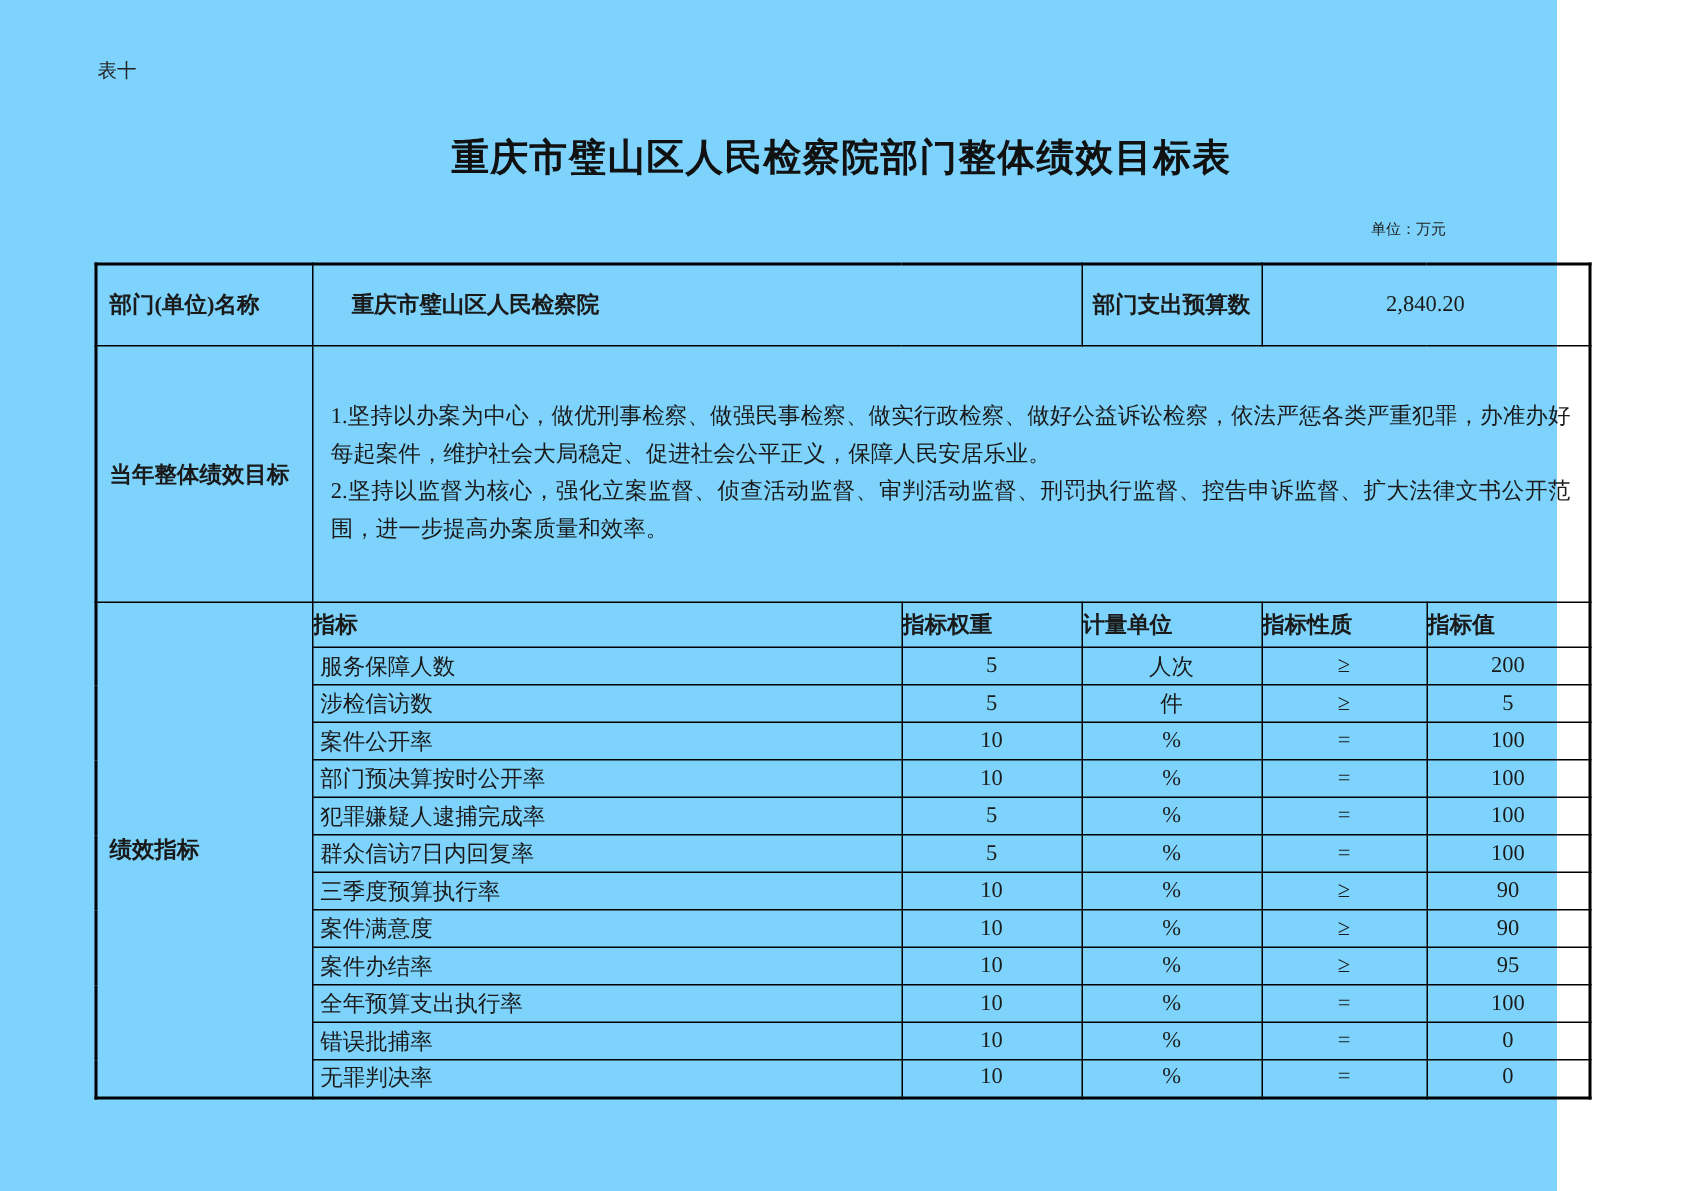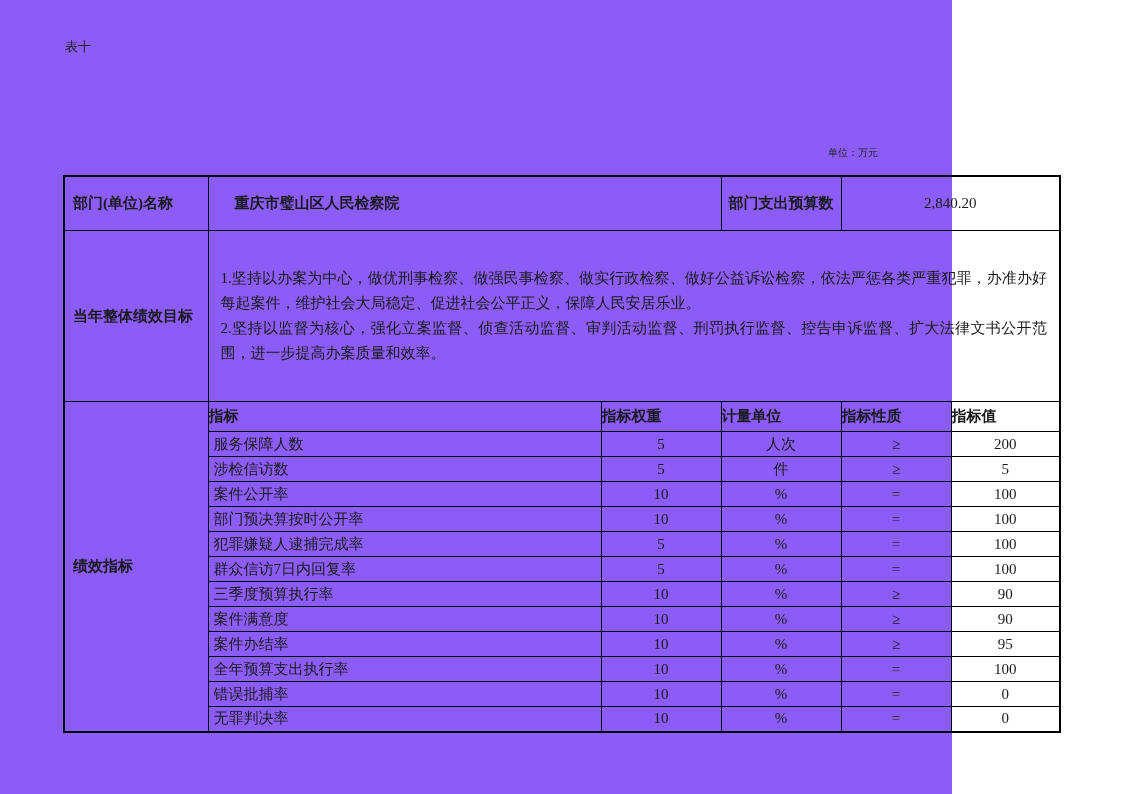--- a/index.html
+++ b/index.html
@@ -3,21 +3,21 @@
 <meta charset="utf-8">
 <style>
   * { margin: 0; padding: 0; box-sizing: border-box; }
   html, body {
     width: 1122px; height: 794px;
     background: #ffffff;
     font-family: "Liberation Serif", "DejaVu Serif", serif;
     color: #1a1a1a;
     overflow: hidden;
   }
-  .page { position: relative; width: 952px; height: 794px; background: #8b5cf6; }
+  .page { position: relative; width: 1038px; height: 794px; background: #7dd3fc; }
 
   .table-no {
     position: absolute; left: 65px; top: 38px;
     font-size: 13px; color: #222;
   }
   .doc-title {
     position: absolute; left: 0; top: 88px; width: 1122px;
     text-align: center; font-size: 25px; font-weight: bold;
     letter-spacing: 1px; color: #111;
   }
@@ -59,20 +59,21 @@
   td.ind-name { text-align: left; padding-left: 5px; }
   td.ind-num, td.ind-unit, td.ind-nature, td.ind-val { text-align: center; }
 </style>
 </head>
 <body>
 
 <div class="page">
 
   <div class="table-no">表十</div>
 
+  <div class="doc-title">重庆市璧山区人民检察院部门整体绩效目标表</div>
 
   <div class="unit-note">单位：万元</div>
 
   <table class="main">
     <colgroup>
       <col class="c1">
         <col class="c2">
         <col class="c3">
         <col class="c4">
         <col class="c5">

